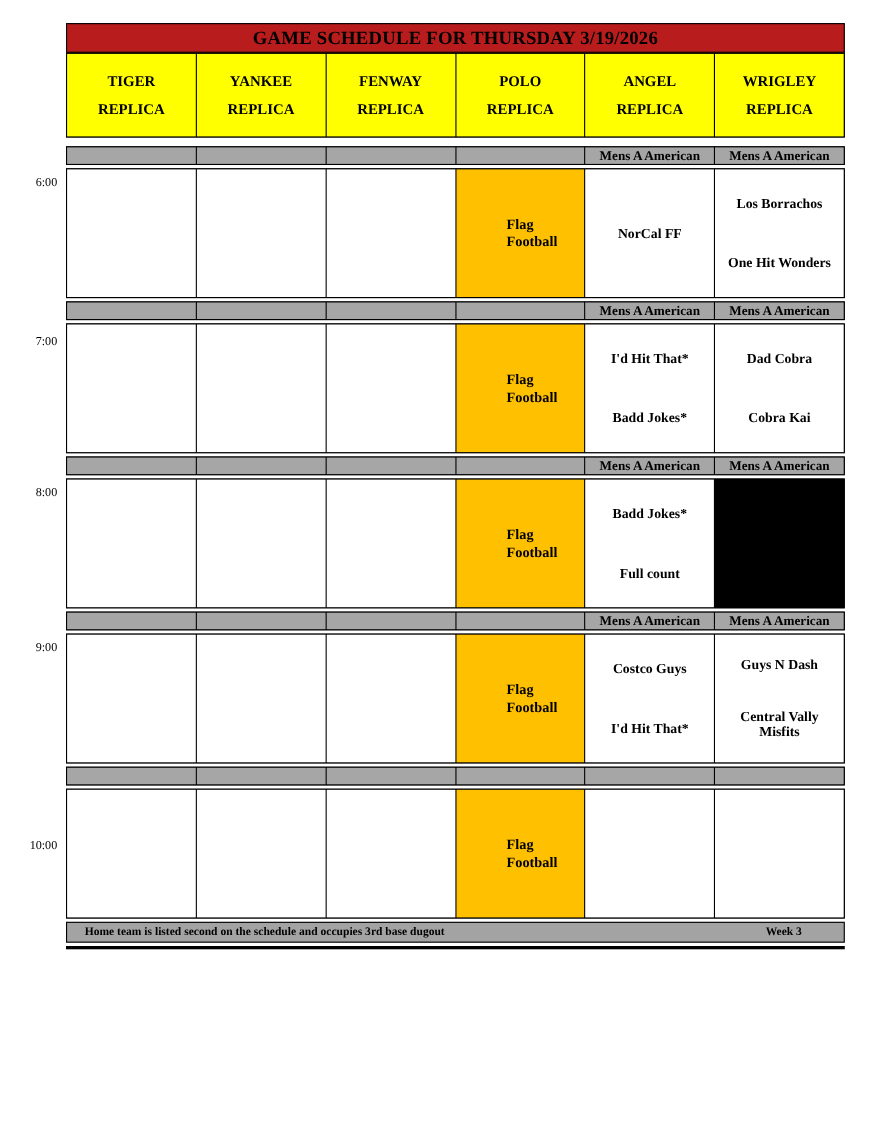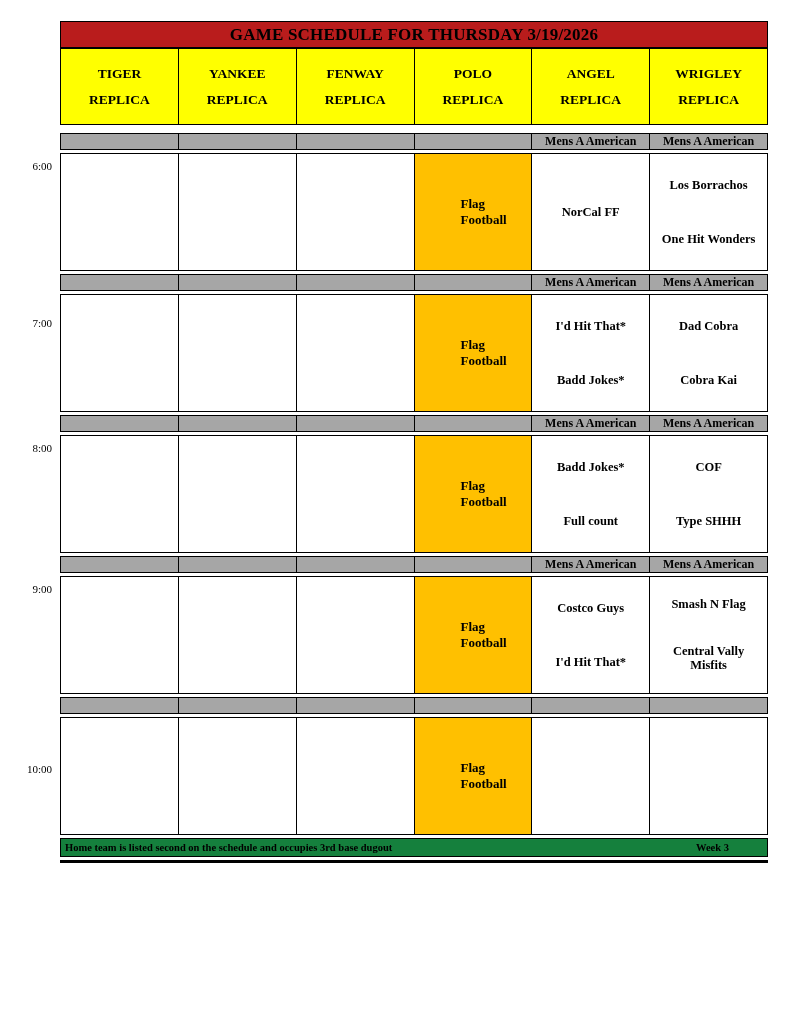--- a/index.html
+++ b/index.html
@@ -57,34 +57,34 @@
   }
   .game-cell.teams {
     display: flex; flex-direction: column; justify-content: space-around; align-items: center;
     padding: 4px 3px;
     font-weight: bold; font-size: 12.5px; text-align: center; line-height: 1.18;
   }
   .team { width: 100%; }
 
   .footer-row {
     height: 19px;
-    background: #15803d;
+    background: #a3a3a3;
     border: 1px solid #000;
     display: flex; align-items: center; justify-content: space-between;
     font-weight: bold; font-size: 10.5px;
-    padding: 0 38px 0 4px;
+    padding: 0 38px 0 16px;
   }
   .bottom-bar { height: 3px; background: #000; margin-top: 3px; }
 
   .time-label {
     position: absolute; left: 0; width: 52px;
     text-align: right;
     font-weight: normal; font-size: 11px;
   }
-  .t0 { top: 160px; } .t1 { top: 317px; } .t2 { top: 442px; } .t3 { top: 583px; } .t4 { top: 724px; margin-top: 39px; }
+  .t0 { top: 160px; } .t1 { top: 305px; } .t2 { top: 442px; } .t3 { top: 583px; } .t4 { top: 724px; margin-top: 39px; }
 </style>
 </head>
 <body>
 
 <div class="page">
 
   <div class="time-label t0">6:00</div>
   <div class="time-label t1">7:00</div>
   <div class="time-label t2">8:00</div>
   <div class="time-label t3">9:00</div>
@@ -189,24 +189,20 @@
       <div class="game-cell"></div>
       <div class="game-cell"></div>
       <div class="game-cell"></div>
       <div class="game-cell polo">
         <span>Flag Football</span>
       </div>
       <div class="game-cell teams">
         <div class="team">Badd Jokes*</div>
         <div class="team">Full count</div>
       </div>
-      <div class="game-cell teams">
-        <div class="team">COF</div>
-        <div class="team">Type SHHH</div>
-      </div>
     </div>
     <div class="gap-3"></div>
 
     <div class="grid6 strip-row">
       <div class="strip-cell"></div>
       <div class="strip-cell"></div>
       <div class="strip-cell"></div>
       <div class="strip-cell"></div>
       <div class="strip-cell">Mens A American</div>
       <div class="strip-cell">Mens A American</div>
@@ -217,21 +213,21 @@
       <div class="game-cell"></div>
       <div class="game-cell"></div>
       <div class="game-cell polo">
         <span>Flag Football</span>
       </div>
       <div class="game-cell teams">
         <div class="team">Costco Guys</div>
         <div class="team">I'd Hit That*</div>
       </div>
       <div class="game-cell teams">
-        <div class="team">Smash N Flag</div>
+        <div class="team">Guys N Dash</div>
         <div class="team">Central Vally Misfits</div>
       </div>
     </div>
     <div class="gap-3"></div>
 
     <div class="grid6 strip-row">
       <div class="strip-cell"></div>
       <div class="strip-cell"></div>
       <div class="strip-cell"></div>
       <div class="strip-cell"></div>

